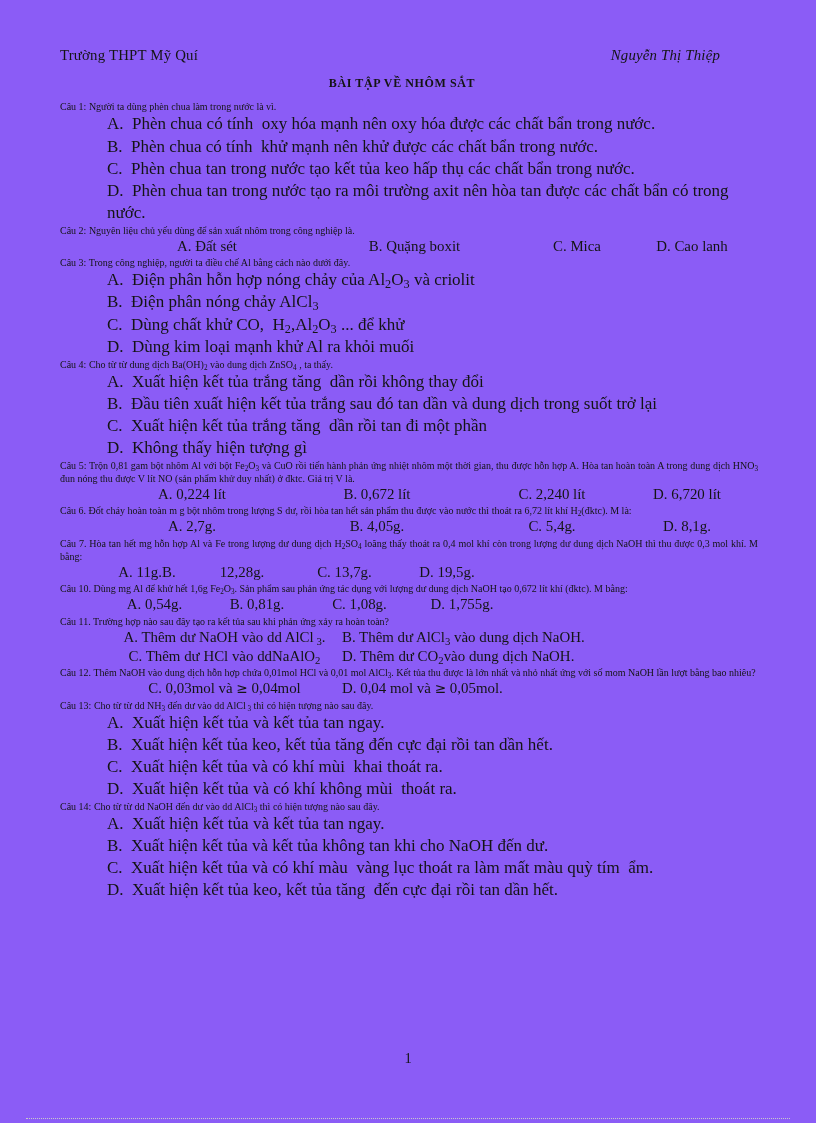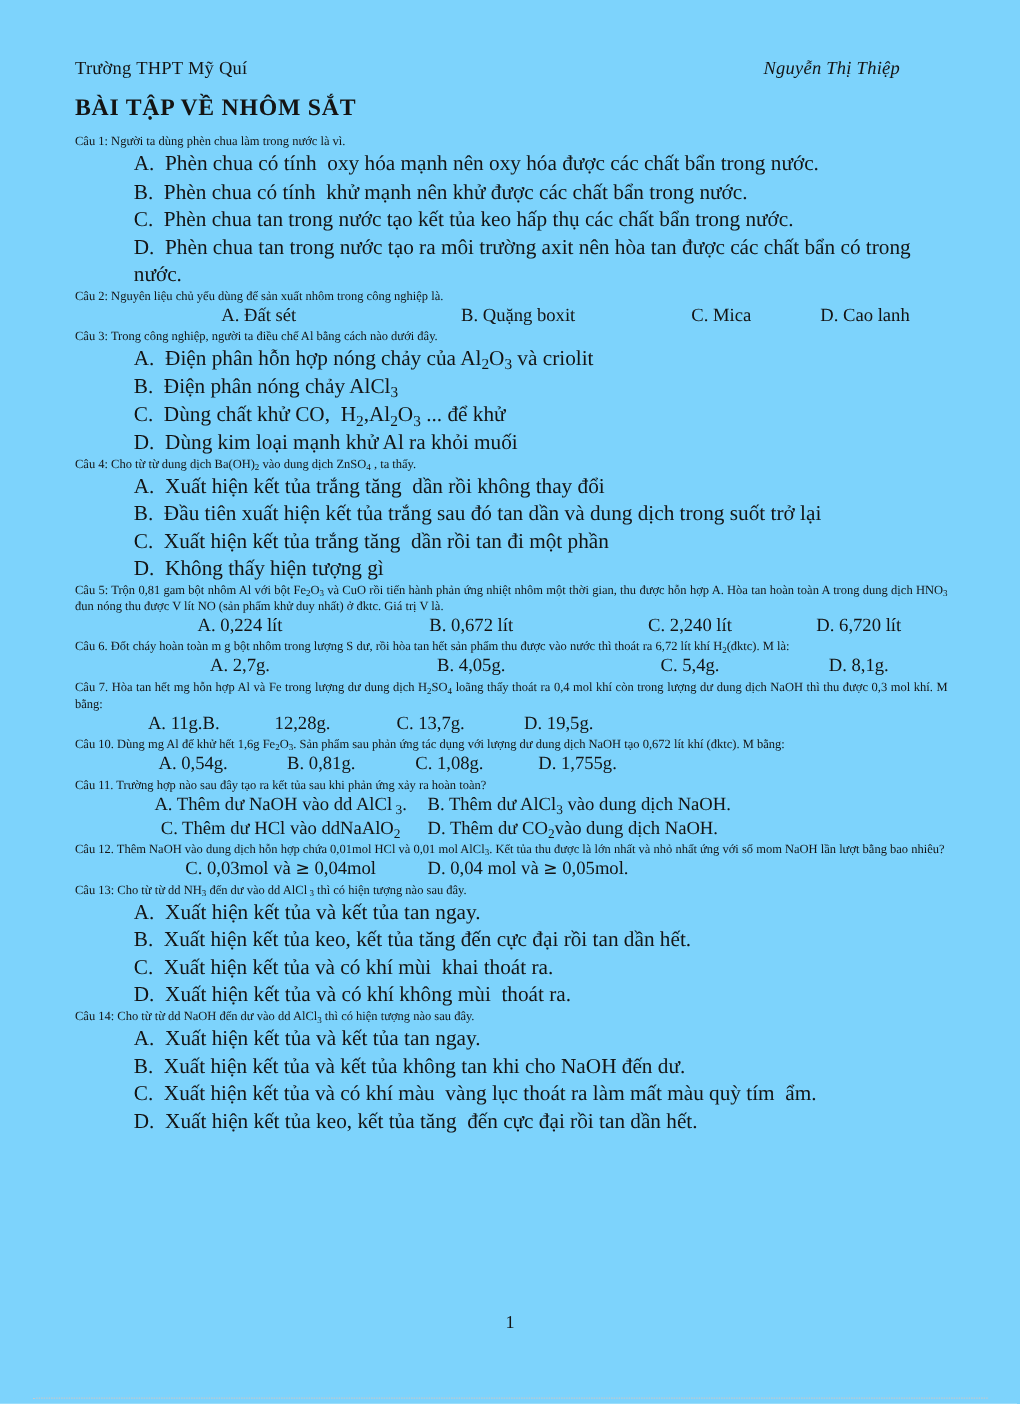--- a/index.html
+++ b/index.html
@@ -13,21 +13,21 @@
     position: relative;
     font-family: "Liberation Serif", "DejaVu Serif", serif;
     color: #141414;
     overflow: hidden;
   }
   #page {
     position: absolute;
     left: 0; top: 0;
     width: 816px;
     height: 1123px;
-    background: #7dd3fc;
+    background: #8b5cf6;
   }
   .content {
     position: absolute;
     left: 60px;
     top: 46px;
     width: 698px;
   }
   
   .doc-header {
     display: flex;
@@ -37,23 +37,23 @@
     line-height: 1.25;
     margin-bottom: 12px;
   }
   .doc-header .school { letter-spacing: 0.2px; }
   .doc-header .author {
     font-style: italic;
     margin-right: 38px;
     letter-spacing: 0.2px;
   }
   .doc-title {
-    text-align: left;
+    text-align: center;
     font-weight: bold;
-    font-size: 19px;
+    font-size: 12px;
     letter-spacing: 0.6px;
     margin: 0 0 9px 0;
     padding-right: 14px;
   }
   
   .q {
     margin: 0;
   }
   .q-stem {
     font-size: 10px;

